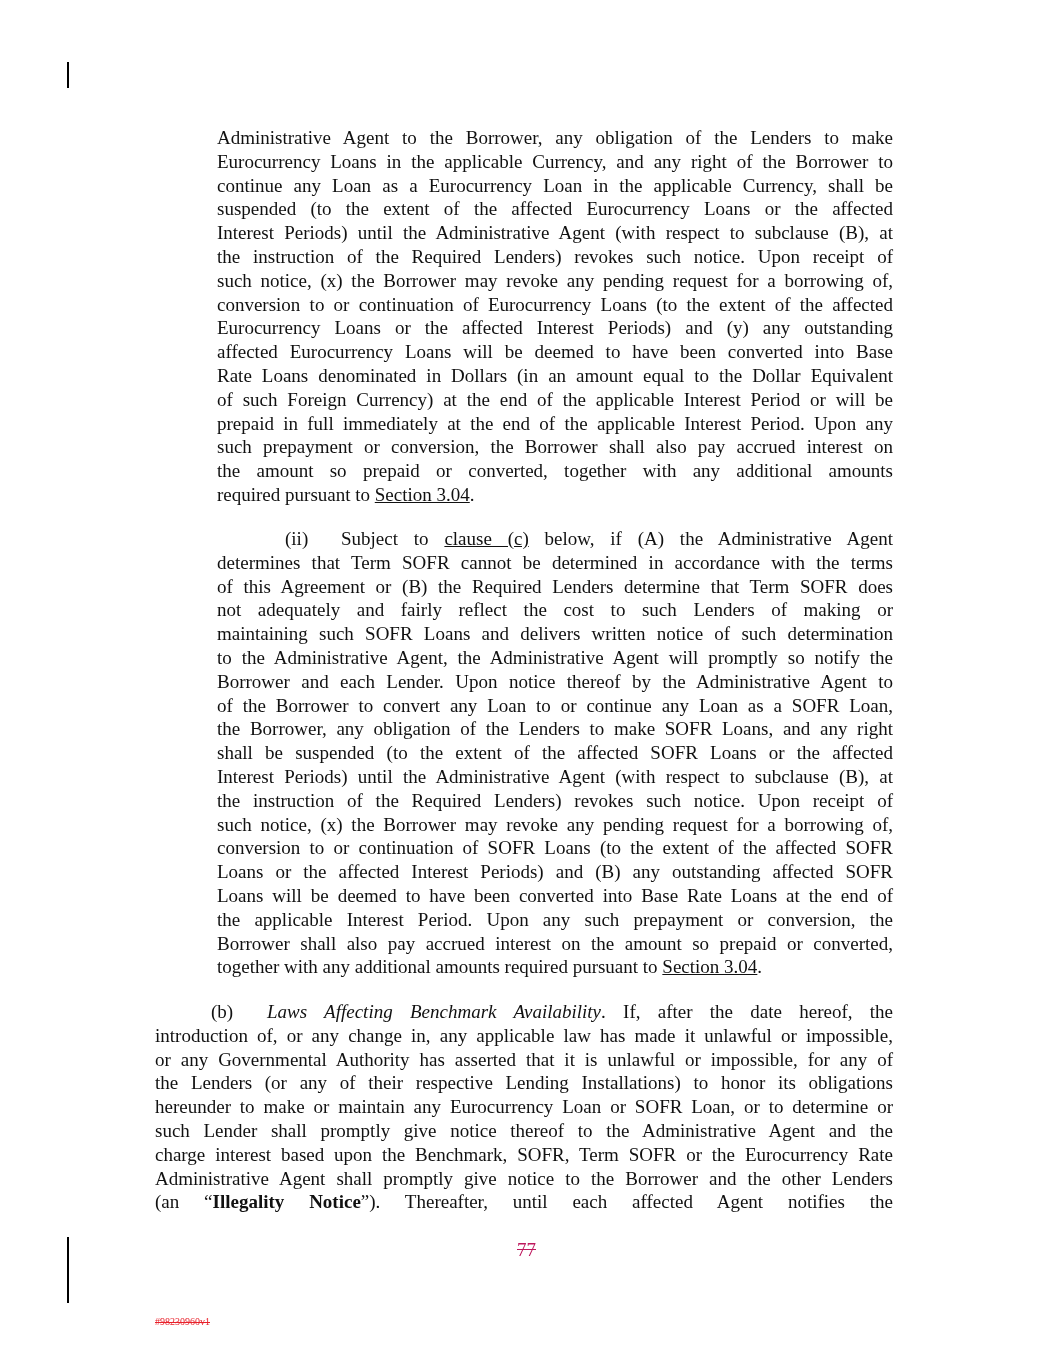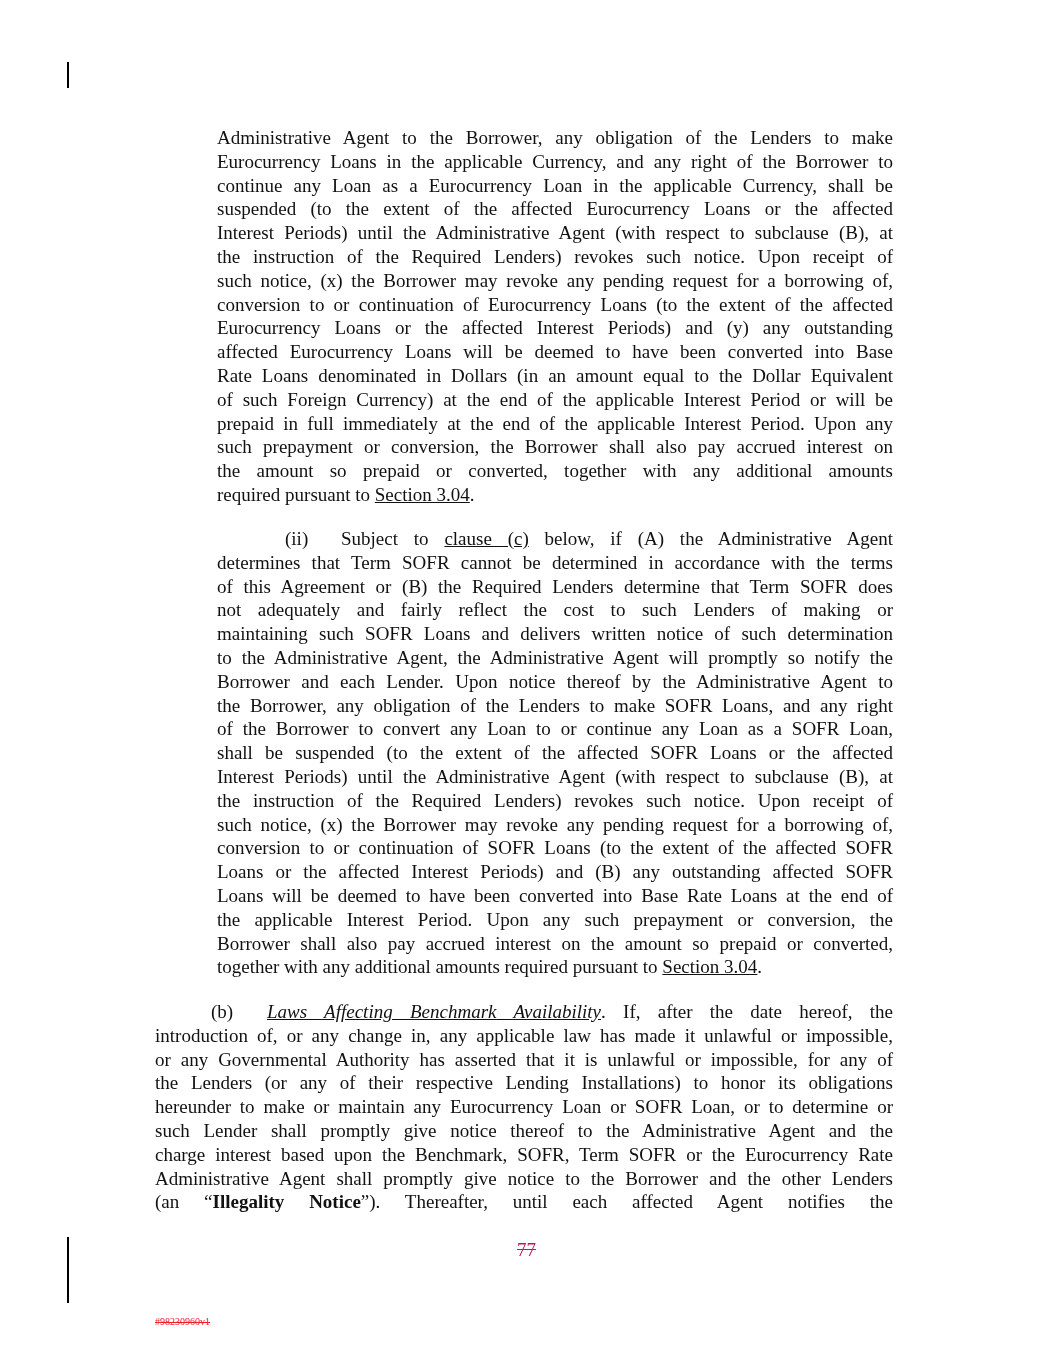--- a/index.html
+++ b/index.html
@@ -3,21 +3,21 @@
 <meta charset="utf-8">
 <style>
   html, body { margin: 0; padding: 0; background: #ffffff; }
   body { width: 1055px; height: 1365px; position: relative; overflow: hidden;
          font-family: "Liberation Serif", "DejaVu Serif", serif; color: #111; }
   .change-bar { position: absolute; left: 67px; width: 2px; background: #000; }
   .block { position: absolute; font-size: 19px; line-height: 23.8px; }
   .line { display: block; height: 23.8px; white-space: nowrap; text-align: justify; text-align-last: justify; }
   .line.last { text-align-last: left; }
   .u { text-decoration: underline; }
-  .ui { text-decoration: underline; font-style: italic; margin-top: 11px; }
+  .ui { font-style: italic; margin-top: 11px; }
   .b { font-weight: bold; }
   .page-num { position: absolute; left: 517px; top: 1239px; font-size: 19px; color: #be185d; text-decoration: line-through; }
   .doc-id { position: absolute; left: 155px; top: 1292px; font-size: 10px; color: #e8202a; text-decoration: line-through; margin-top: 24px; }
 </style>
 </head>
 <body>
 
 <div class="change-bar" style="top:62px;height:26px;"></div>
 <div class="change-bar" style="top:1237px;height:66px;"></div>
 
@@ -41,22 +41,22 @@
 </div>
 
 <div class="block" style="left:217px;top:527px;width:676px;">
   <span class="line"><span style="display:inline-block;width:68px;"></span><span style="display:inline-block;width:56px;text-align:right;">(ii)</span><span>Subject to </span><span class="u">clause (c)</span><span> below, if (A) the Administrative Agent</span></span>
   <span class="line">determines that Term SOFR cannot be determined in accordance with the terms</span>
   <span class="line">of this Agreement or (B) the Required Lenders determine that Term SOFR does</span>
   <span class="line">not adequately and fairly reflect the cost to such Lenders of making or</span>
   <span class="line">maintaining such SOFR Loans and delivers written notice of such determination</span>
   <span class="line">to the Administrative Agent, the Administrative Agent will promptly so notify the</span>
   <span class="line">Borrower and each Lender. Upon notice thereof by the Administrative Agent to</span>
+  <span class="line">of the Borrower to convert any Loan to or continue any Loan as a SOFR Loan,</span>
   <span class="line">the Borrower, any obligation of the Lenders to make SOFR Loans, and any right</span>
-  <span class="line">of the Borrower to convert any Loan to or continue any Loan as a SOFR Loan,</span>
   <span class="line">shall be suspended (to the extent of the affected SOFR Loans or the affected</span>
   <span class="line">Interest Periods) until the Administrative Agent (with respect to subclause (B), at</span>
   <span class="line">the instruction of the Required Lenders) revokes such notice.  Upon receipt of</span>
   <span class="line">such notice, (x) the Borrower may revoke any pending request for a borrowing of,</span>
   <span class="line">conversion to or continuation of SOFR Loans (to the extent of the affected SOFR</span>
   <span class="line">Loans or the affected Interest Periods) and (B) any outstanding affected SOFR</span>
   <span class="line">Loans will be deemed to have been converted into Base Rate Loans at the end of</span>
   <span class="line">the applicable Interest Period.  Upon any such prepayment or conversion, the</span>
   <span class="line">Borrower shall also pay accrued interest on the amount so prepaid or converted,</span>
   <span class="line last"><span>together with any additional amounts required pursuant to </span><span class="u">Section 3.04</span><span>.</span></span>

